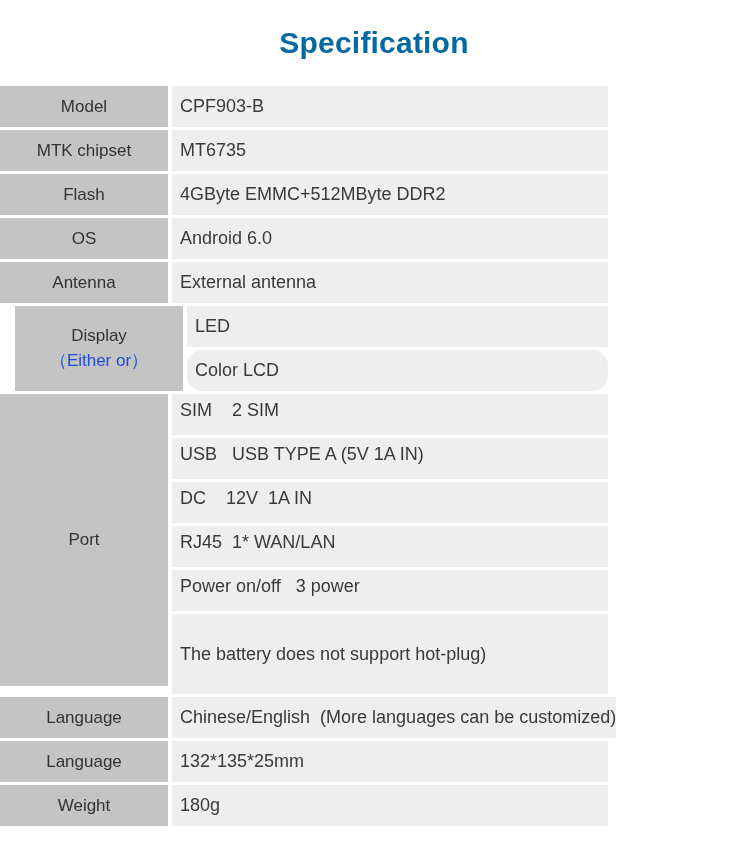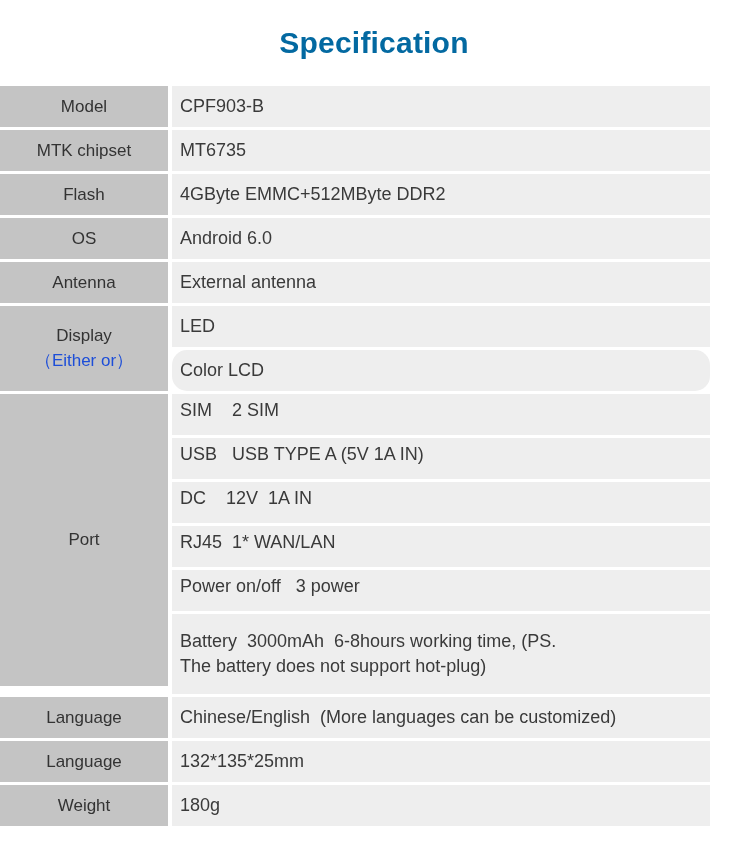--- a/index.html
+++ b/index.html
@@ -35,21 +35,21 @@
     color: #0369a1;
     letter-spacing: 0.2px;
     line-height: 38px;
   }
 
   
   .spec-table {
     position: absolute;
     top: 86px;
     left: 0;
-    width: 710px;
+    width: 608px;
   }
 
   .spec-row {
     display: flex;
     align-items: stretch;
     margin-bottom: 3px;
   }
 
   .label-cell {
     flex: 0 0 168px;
@@ -102,21 +102,21 @@
   }
 
   
   .row-h41 .value-cell { height: 41px; padding-top: 0; padding-bottom: 0; }
 
   .value-line {
     white-space: pre;
   }
 
   
-  .row-display .label-cell { height: 85px; }
+  .row-display .label-cell { height: 85px; margin-left: 15px; }
 
   
   .row-port .label-cell { height: 292px; }
   .row-port .value-cell { height: 41px; padding-top: 0; padding-bottom: 8px; }
   .row-port .value-cell.tall { height: 80px; padding-top: 7px; padding-bottom: 7px; }
 </style>
 </head>
 <body>
 
 <div class="page">
@@ -209,21 +209,20 @@
         <div class="value-cell">
           <span class="value-line">DC    12V  1A IN</span>
         </div>
         <div class="value-cell">
           <span class="value-line">RJ45  1* WAN/LAN</span>
         </div>
         <div class="value-cell">
           <span class="value-line">Power on/off   3 power</span>
         </div>
         <div class="value-cell tall">
-          <span class="value-line">Battery  3000mAh  6-8hours working time, (PS.</span>
           <span class="value-line">The battery does not support hot-plug)</span>
         </div>
       </div>
     </div>
 
     <div class="spec-row row-h41">
       <div class="label-cell">
         <span class="label-main">Language</span>
       </div>
       <div class="value-stack">

